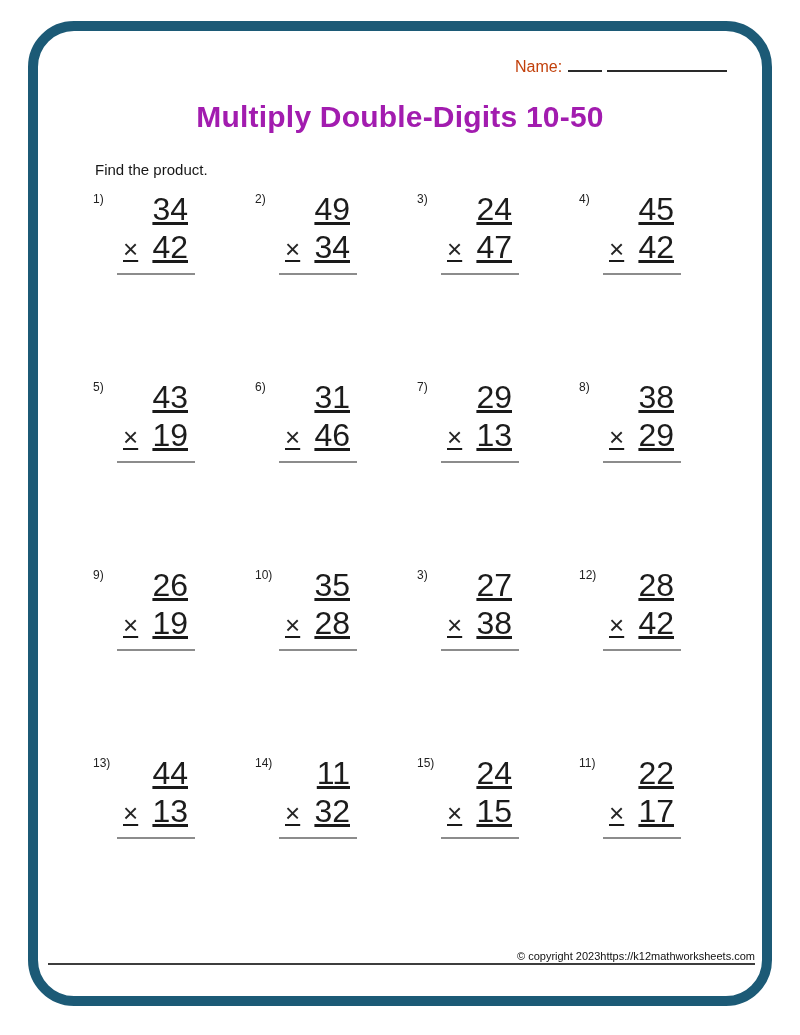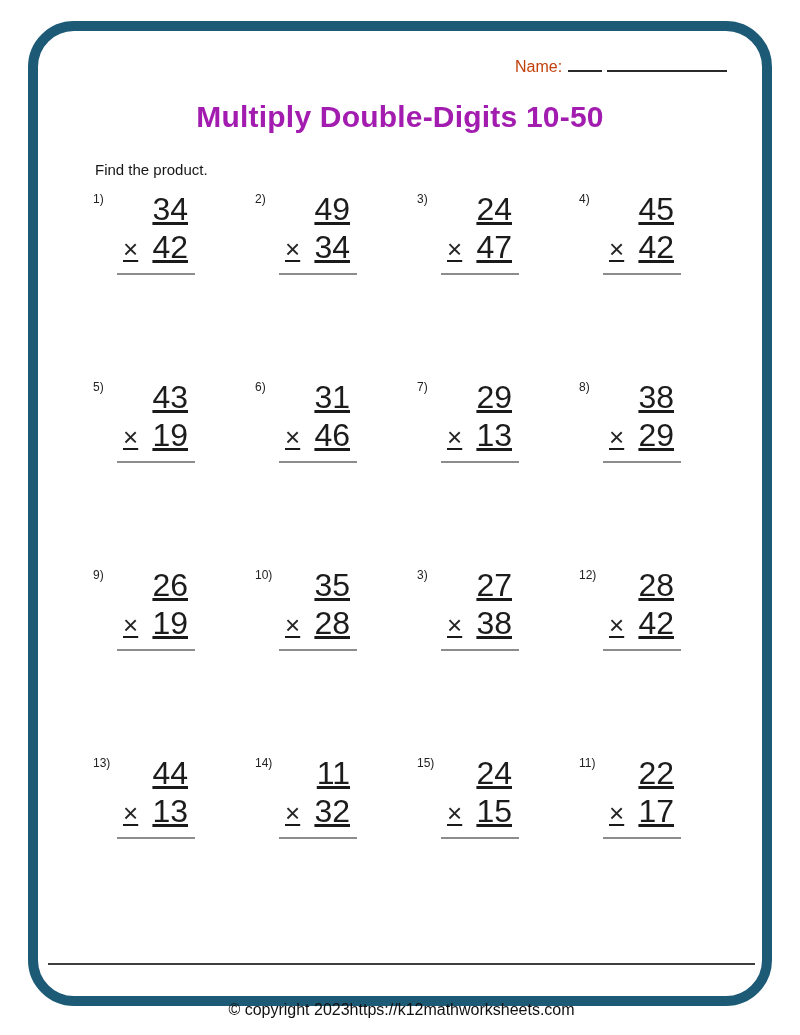--- a/index.html
+++ b/index.html
@@ -110,26 +110,26 @@
     position: absolute;
     left: 48px;
     top: 963px;
     width: 707px;
     height: 2px;
     background: #3d3d3d;
   }
   .footer {
     position: absolute;
     left: 48px;
-    top: 1001px;
+    top: 950px;
     width: 707px;
     display: flex;
-    justify-content: center;
+    justify-content: flex-end;
     align-items: center;
-    font-size: 16px;
+    font-size: 11px;
     color: #111111;
   }
 </style>
 </head>
 <body>
 
 <div class="frame"></div>
 
 <div class="name-row">
   <span>Name:</span><span class="nline nline1"></span><span class="nline nline2"></span>

